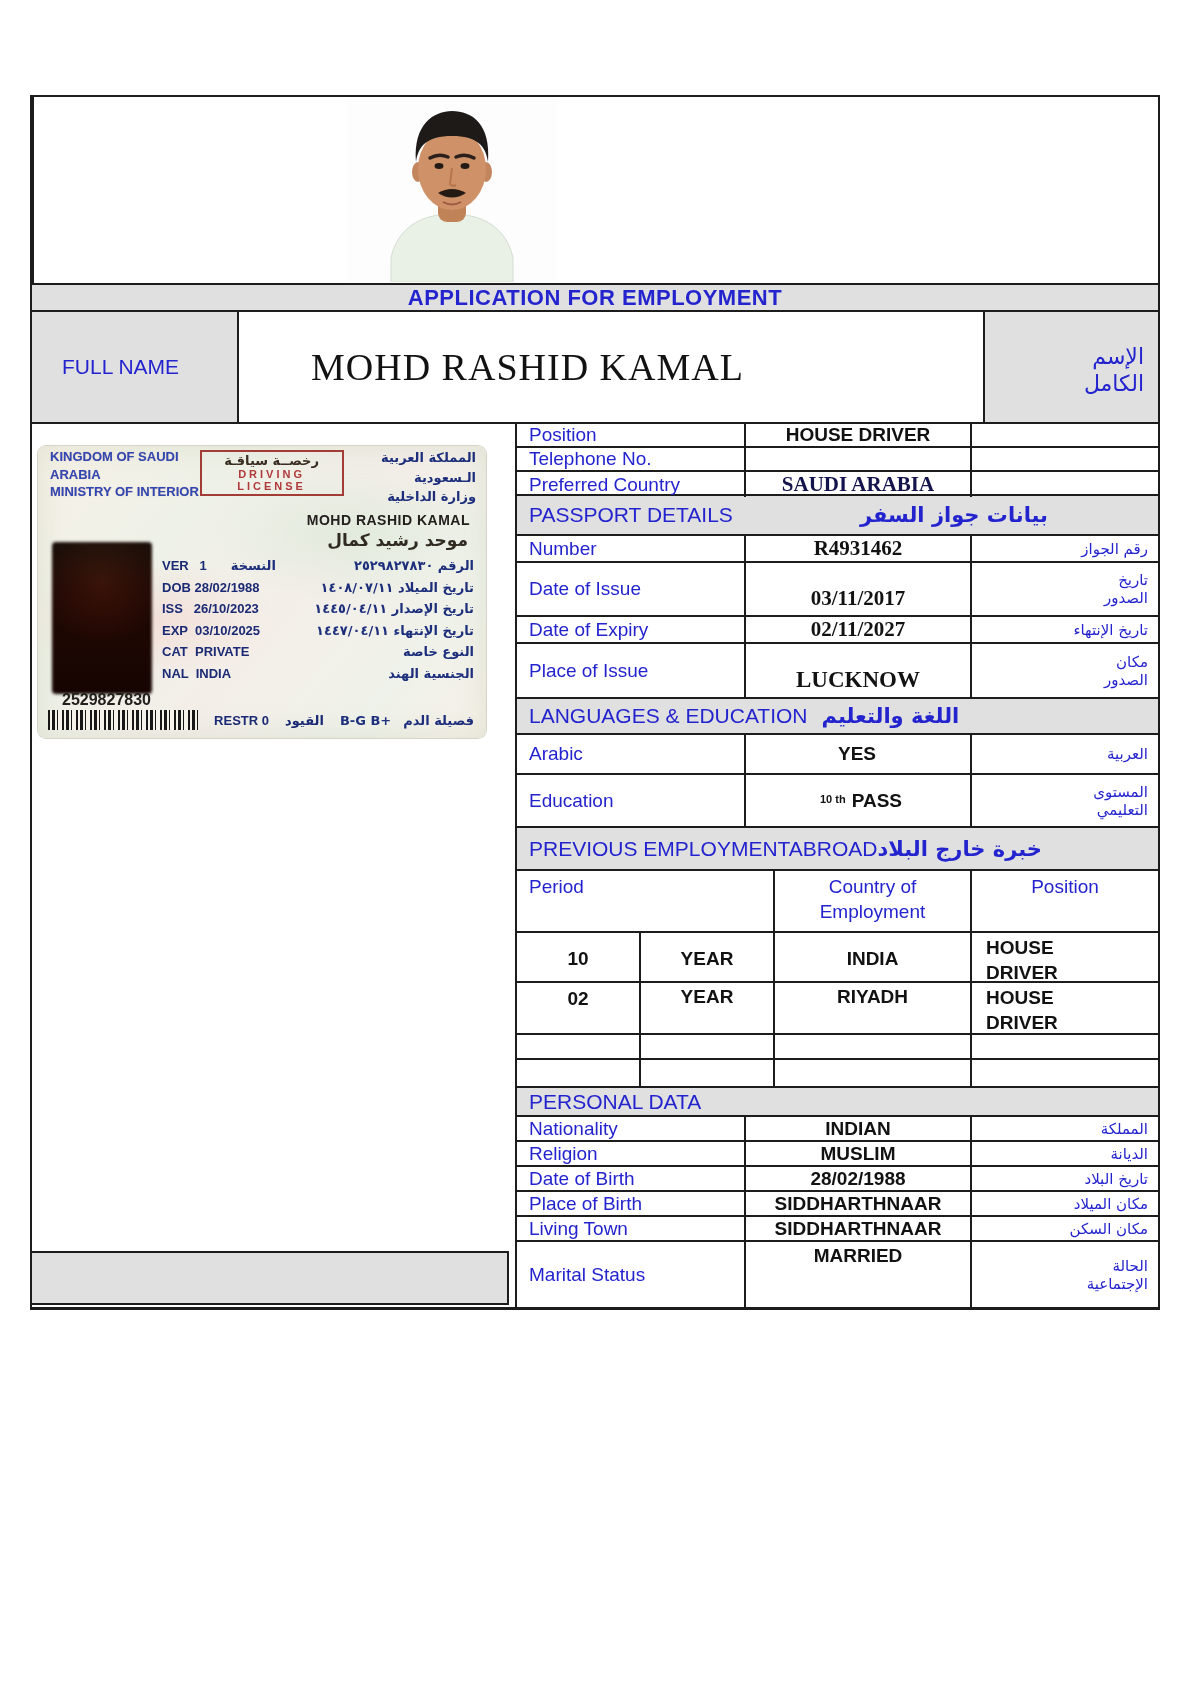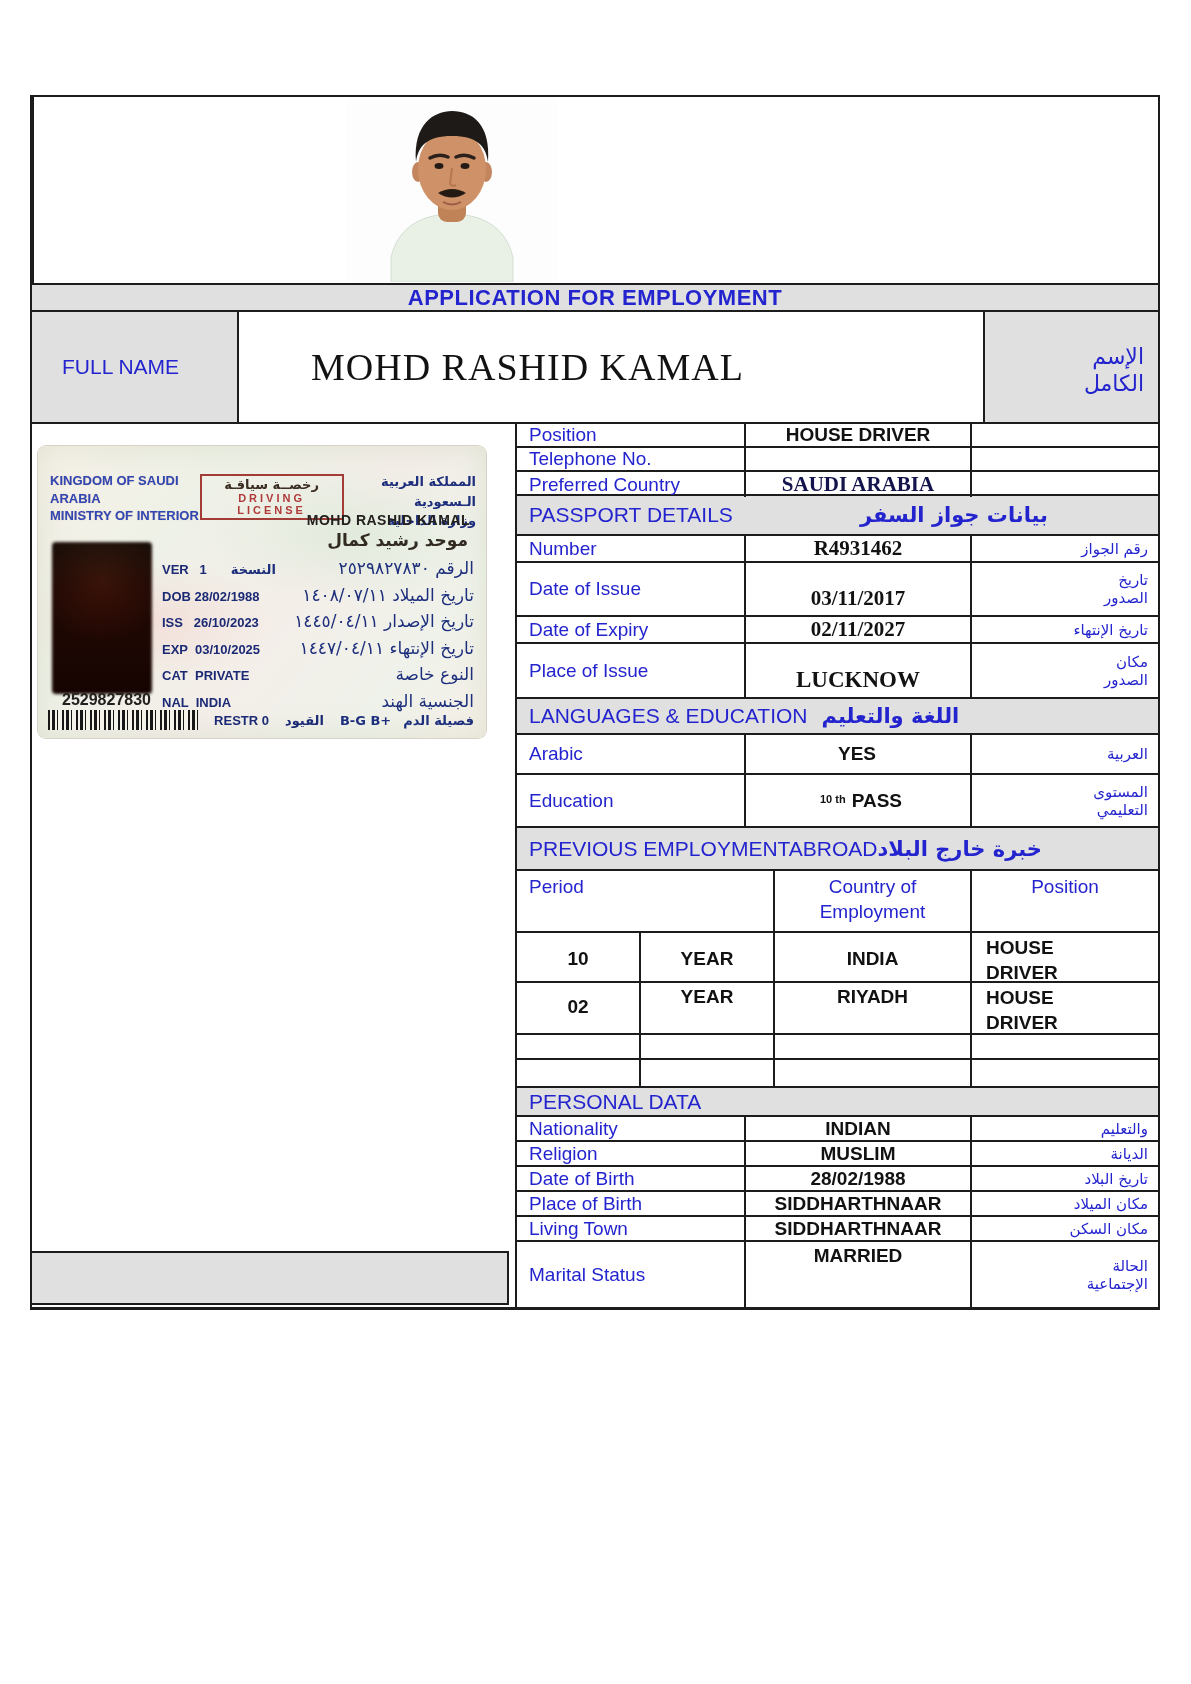--- a/index.html
+++ b/index.html
@@ -66,37 +66,37 @@
   .trow3 .ta:last-child{border-right:none;}
 
   
   .lic{position:absolute; top:22px; left:6px; width:448px; height:292px; border-radius:8px;
        background:linear-gradient(130deg,#f6f1e8 0%,#eef1e7 30%,#f4eee9 55%,#eff2ea 80%,#f6f0e8 100%);
        box-shadow:0 0 0 1px #d8d3c6, inset 0 0 30px rgba(190,200,170,.35); overflow:hidden; font-size:13px;}
   .lic-tint{position:absolute; inset:0; background:
       radial-gradient(40% 30% at 25% 60%, rgba(255,150,150,.18), transparent 70%),
       radial-gradient(45% 35% at 70% 30%, rgba(150,220,170,.20), transparent 70%);
       pointer-events:none;}
-  .lic-top{position:absolute; top:26px; left:12px; right:10px; display:flex; justify-content:flex-start; align-items:flex-start;}
+  .lic-top{position:absolute; top:2px; left:12px; right:10px; display:flex; justify-content:flex-start; align-items:flex-start;}
   .lic-en-head{color:#2e49b4; font-weight:bold; font-size:13px; line-height:1.35; text-shadow:0 0 1px rgba(200,60,60,.35);}
   .lic-box{border:2px solid #a33c36; padding:1px 12px 2px; text-align:center; margin-top:2px;}
   .lic-box-ar{font-family:"DejaVu Sans",sans-serif; direction:rtl; color:#3a2d22; font-weight:bold; font-size:13px;}
   .lic-box-en{color:#b03a3a; font-weight:bold; font-size:11px; letter-spacing:3px;}
   .lic-ar-head{direction:rtl; text-align:right; color:#1d2f7c; font-weight:bold; font-size:13px; line-height:1.5; font-family:"DejaVu Sans",sans-serif;}
   .lic-name-en{position:absolute; top:66px; right:16px; color:#23201d; font-weight:bold; font-size:14px; letter-spacing:.5px;}
   .lic-name-ar{position:absolute; top:84px; right:18px; direction:rtl; color:#312a20; font-size:17px; font-weight:bold; font-family:"DejaVu Sans",sans-serif;}
   .lic-photo{position:absolute; left:14px; top:96px; width:100px; height:152px; border-radius:4px; filter:blur(1.5px);
       background:radial-gradient(70% 40% at 50% 26%, #6b3423 0%, #4a2318 55%, #2e1611 100%),
                  linear-gradient(180deg,#7d8c6d 0%, #8a5a3a 30%, #a0522d 60%, #7a2f1d 100%);
       background-blend-mode:multiply;}
   .lic-rows{position:absolute; left:124px; right:12px; top:112px; display:flex; flex-direction:column; gap:6.5px;}
   .lic-row{display:flex; justify-content:space-between; align-items:baseline;}
   .lr-left{color:#1b2a74; font-weight:bold; white-space:pre; font-size:13px;}
   .lr-left .ar-inline{font-family:"DejaVu Sans",sans-serif; color:#1d2f7c; margin-left:24px; font-weight:bold;}
-  .lr-right{direction:rtl; color:#1d2f7c; font-weight:normal; font-size:17px; font-family:"DejaVu Sans",sans-serif;}
+  .lr-right{direction:rtl; color:#1d2f7c; font-weight:bold; font-size:13px; font-family:"DejaVu Sans",sans-serif;}
   .lic-bottom{position:absolute; left:10px; right:12px; bottom:8px; display:flex; align-items:flex-end; justify-content:space-between;}
   .serial-wrap{display:flex; flex-direction:column; gap:1px;}
   .serial{font-weight:bold; color:#23201d; font-size:16px; padding-left:14px;}
   .barcode{width:150px; height:20px; background:repeating-linear-gradient(90deg,#181818 0 2px,#f5f2ea 2px 4px,#181818 4px 7px,#f5f2ea 7px 9px,#181818 9px 10px,#f5f2ea 10px 14px);}
   .restr{display:flex; gap:16px; align-items:baseline; color:#1b2a74; font-weight:bold; padding-bottom:2px;}
   .restr .ar-inline{font-family:"DejaVu Sans",sans-serif;}
   .blood{display:flex; gap:12px; align-items:baseline; color:#1d2f7c; font-weight:bold; padding-bottom:2px; font-family:"DejaVu Sans",sans-serif;}
 </style>
 </head>
 <body>
@@ -279,21 +279,21 @@
           <div class="ec hdr-c hdr-top">Position</div>
         </div>
         <div class="emp" style="height:50px">
           <div class="ec">10</div>
           <div class="ec">YEAR</div>
           <div class="ec">INDIA</div>
           <div class="ec top-l">HOUSE
 DRIVER</div>
         </div>
         <div class="emp" style="height:52px">
-          <div class="ec" style="align-items:flex-start; padding-top:12px">02</div>
+          <div class="ec" style="align-items:flex-start; padding-top:4px">02</div>
           <div class="ec" style="align-items:flex-start; padding-top:2px">YEAR</div>
           <div class="ec" style="align-items:flex-start; padding-top:2px">RIYADH</div>
           <div class="ec top-l">HOUSE
 DRIVER</div>
         </div>
         <div class="emp" style="height:25px">
           <div class="ec"></div>
           <div class="ec"></div>
           <div class="ec"></div>
           <div class="ec"></div>
@@ -305,21 +305,21 @@
           <div class="ec"></div>
         </div>
 
         <div class="band" style="height:29px">
           <span class="en">PERSONAL DATA</span>
         </div>
 
         <div class="trow3" style="height:25px">
           <div class="tl">Nationality</div>
           <div class="tv">INDIAN</div>
-          <div class="ta">والتعليم</div>
+          <div class="ta">المملكة</div>
         </div>
         <div class="trow3" style="height:25px">
           <div class="tl">Religion</div>
           <div class="tv">MUSLIM</div>
           <div class="ta">الديانة</div>
         </div>
         <div class="trow3" style="height:25px">
           <div class="tl">Date of Birth</div>
           <div class="tv">28/02/1988</div>
           <div class="ta">تاريخ البلاد</div>

